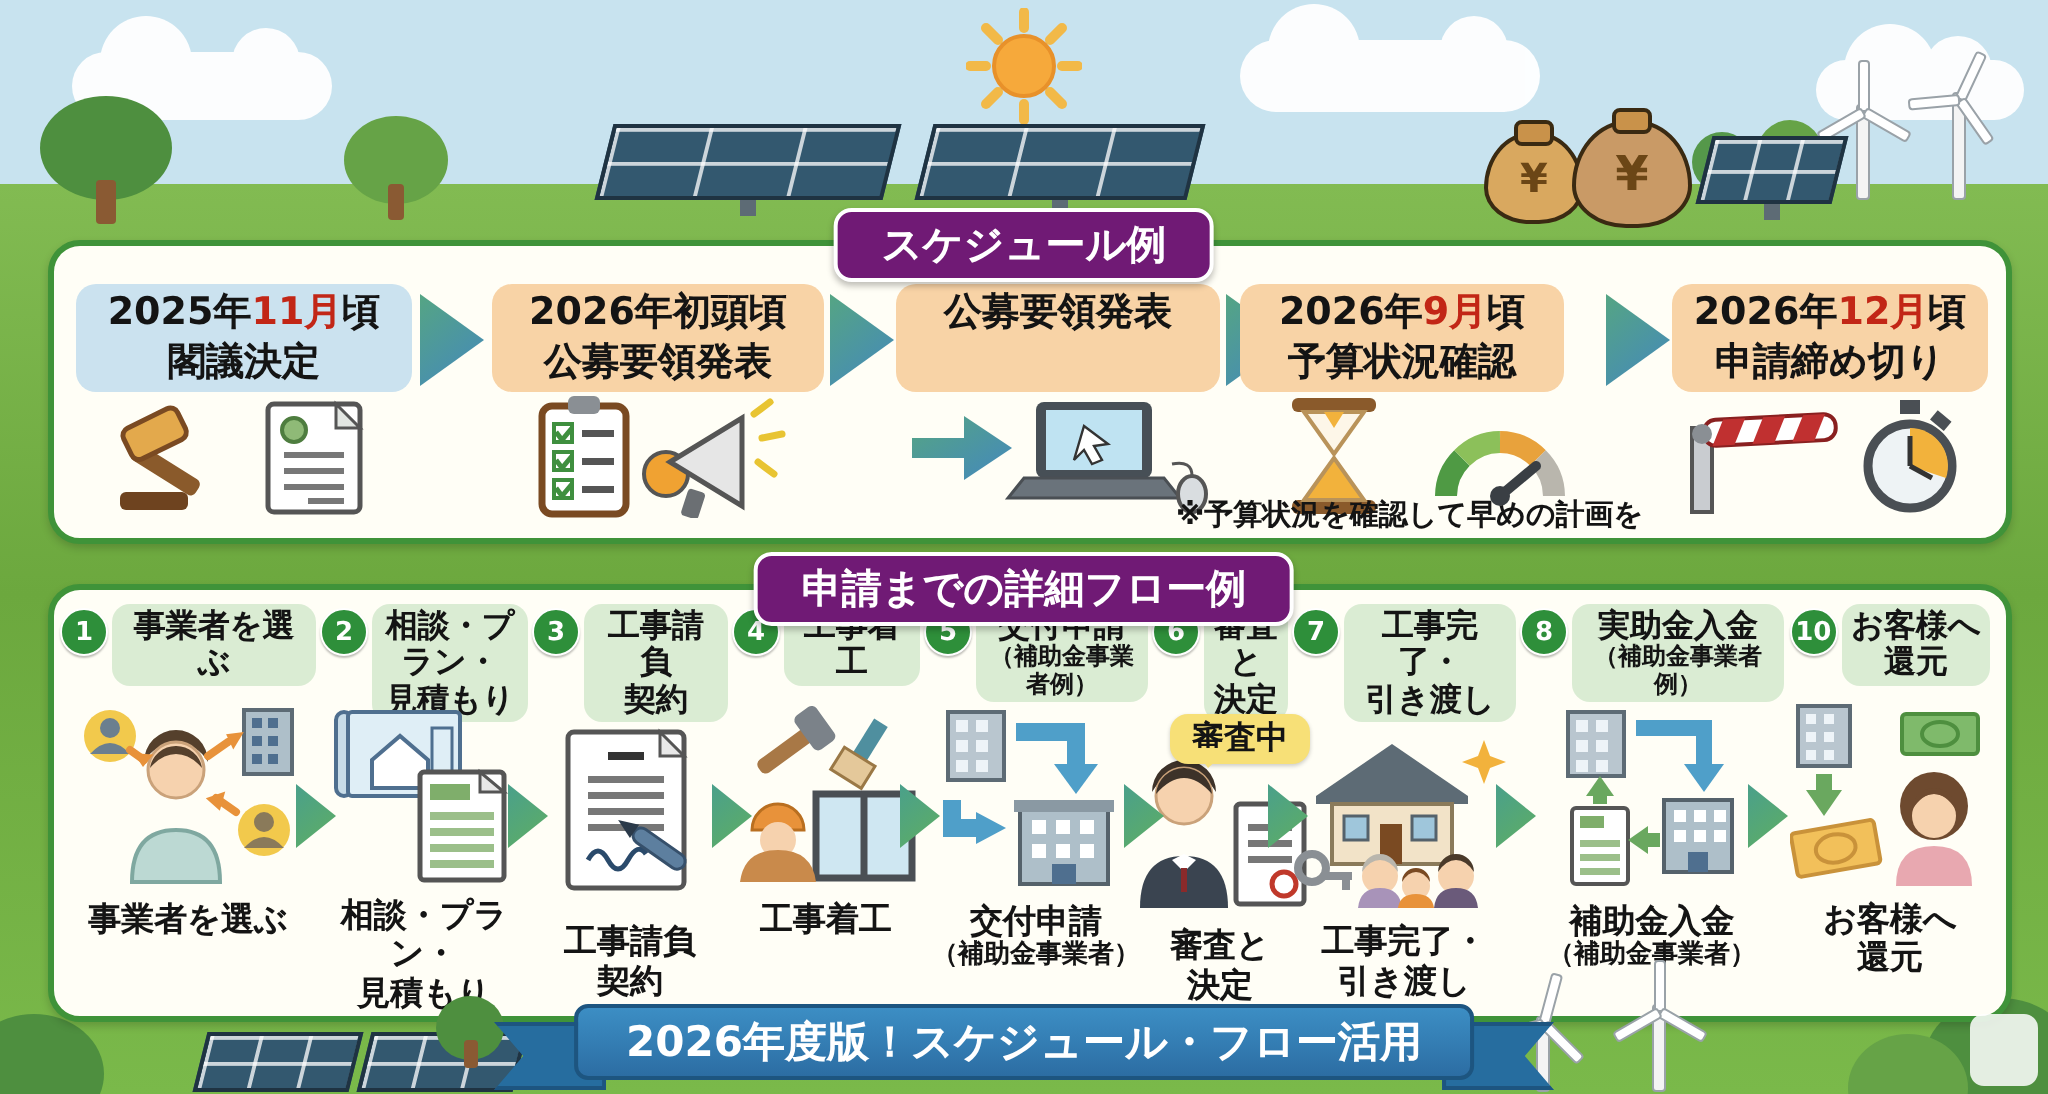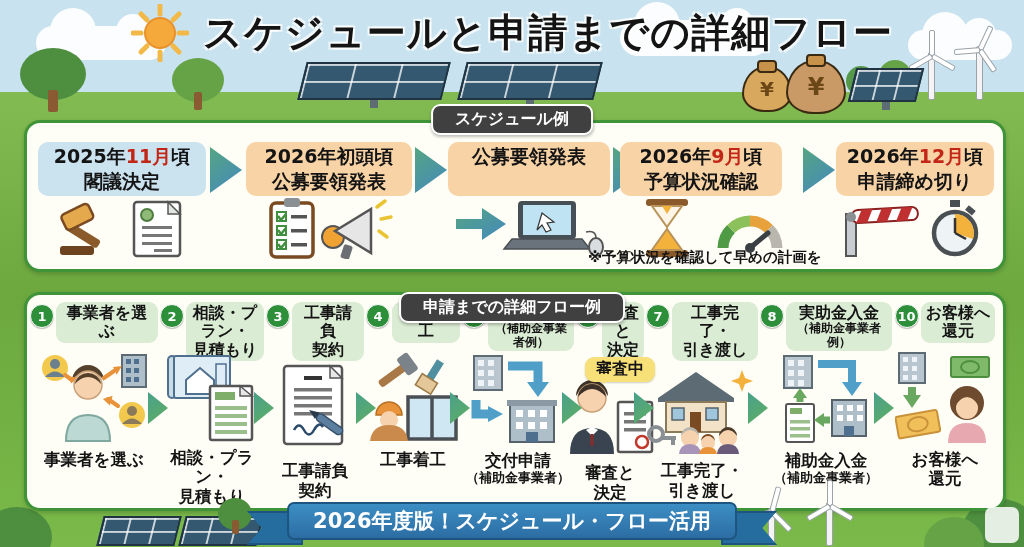--- a/index.html
+++ b/index.html
@@ -33,25 +33,25 @@
   .turbine{position:absolute;}
   .turbine .pole{width:5px;height:46px;background:#f4f4f4;border:1px solid #9aa2a8;margin:0 auto;border-radius:2px;}
   .turbine .blade{position:absolute;width:4px;height:24px;background:#fff;border:1px solid #9aa2a8;
     left:50%;top:-22px;margin-left:-3px;transform-origin:50% 100%;border-radius:2px;}
   .bush{position:absolute;background:#4e8f3f;border-radius:50%;}
   .corner-card{position:absolute;right:5px;bottom:4px;width:34px;height:36px;background:rgba(255,255,255,.85);border-radius:7px;z-index:4;}
   
   .panel{position:absolute;left:24px;width:976px;background:#fffef6;border:3px solid #3f9339;border-radius:16px;box-shadow:0 2px 4px rgba(0,0,0,.18);z-index:1;}
   .panel1{top:120px;height:146px;}
   .panel2{top:292px;height:213px;}
-  .badge{position:absolute;left:50%;transform:translateX(-50%);background:#404040;color:#fff;
-    font-weight:800;font-size:16px;padding:3px 22px;border-radius:9px;border:2px solid #ffffff;
+  .badge{position:absolute;left:50%;transform:translateX(-50%);background:#701a75;color:#fff;
+    font-weight:800;font-size:20px;padding:3px 22px;border-radius:9px;border:2px solid #ffffff;
     box-shadow:0 2px 3px rgba(0,0,0,.25);z-index:3;white-space:nowrap;}
   .badge1{top:104px;}
-  .badge2{top:292px;}
+  .badge2{top:276px;}
   
   .sbox{position:absolute;top:142px;height:52px;background:#f8d3a6;border-radius:10px;
     text-align:center;font-weight:800;font-size:19px;line-height:25px;padding-top:2px;z-index:2;}
   .sbox.blue{background:#cbe2ef;}
   .sbox .month{color:#c22616;}
   .sb1{left:38px;width:168px;} .sb2{left:246px;width:166px;} .sb3{left:448px;width:162px;}
   .sb4{left:620px;width:162px;} .sb5{left:836px;width:158px;}
   .sarrow{position:absolute;top:147px;width:32px;height:46px;z-index:2;
     background:linear-gradient(140deg,#55a583,#4488bd);clip-path:polygon(0 0,100% 50%,0 100%);}
   .sa1{left:210px;} .sa2{left:415px;} .sa3{left:613px;} .sa4{left:803px;}
@@ -107,21 +107,20 @@
           <line x1="29" y1="48" x2="29" y2="56"></line>
         <line x1="2" y1="29" x2="10" y2="29"></line>
           <line x1="48" y1="29" x2="56" y2="29"></line>
         <line x1="10" y1="10" x2="16" y2="16"></line>
           <line x1="42" y1="42" x2="48" y2="48"></line>
         <line x1="48" y1="10" x2="42" y2="16"></line>
           <line x1="16" y1="42" x2="10" y2="48"></line>
       </g>
       <circle cx="29" cy="29" r="15" fill="#f6a93b" stroke="#e8912a" stroke-width="2"></circle>
     </svg>
-    <div class="title">スケジュールと申請までの詳細フロー</div>
   </div>
 
   <div class="tree dark" style="left:20px;top:48px;">
       <div class="crown" style="width:66px;height:52px;"></div>
       <div class="trunk" style="width:10px;height:22px;"></div>
     </div>
   <div class="tree" style="left:172px;top:58px;">
       <div class="crown" style="width:52px;height:44px;"></div>
       <div class="trunk" style="width:8px;height:18px;"></div>
     </div>

